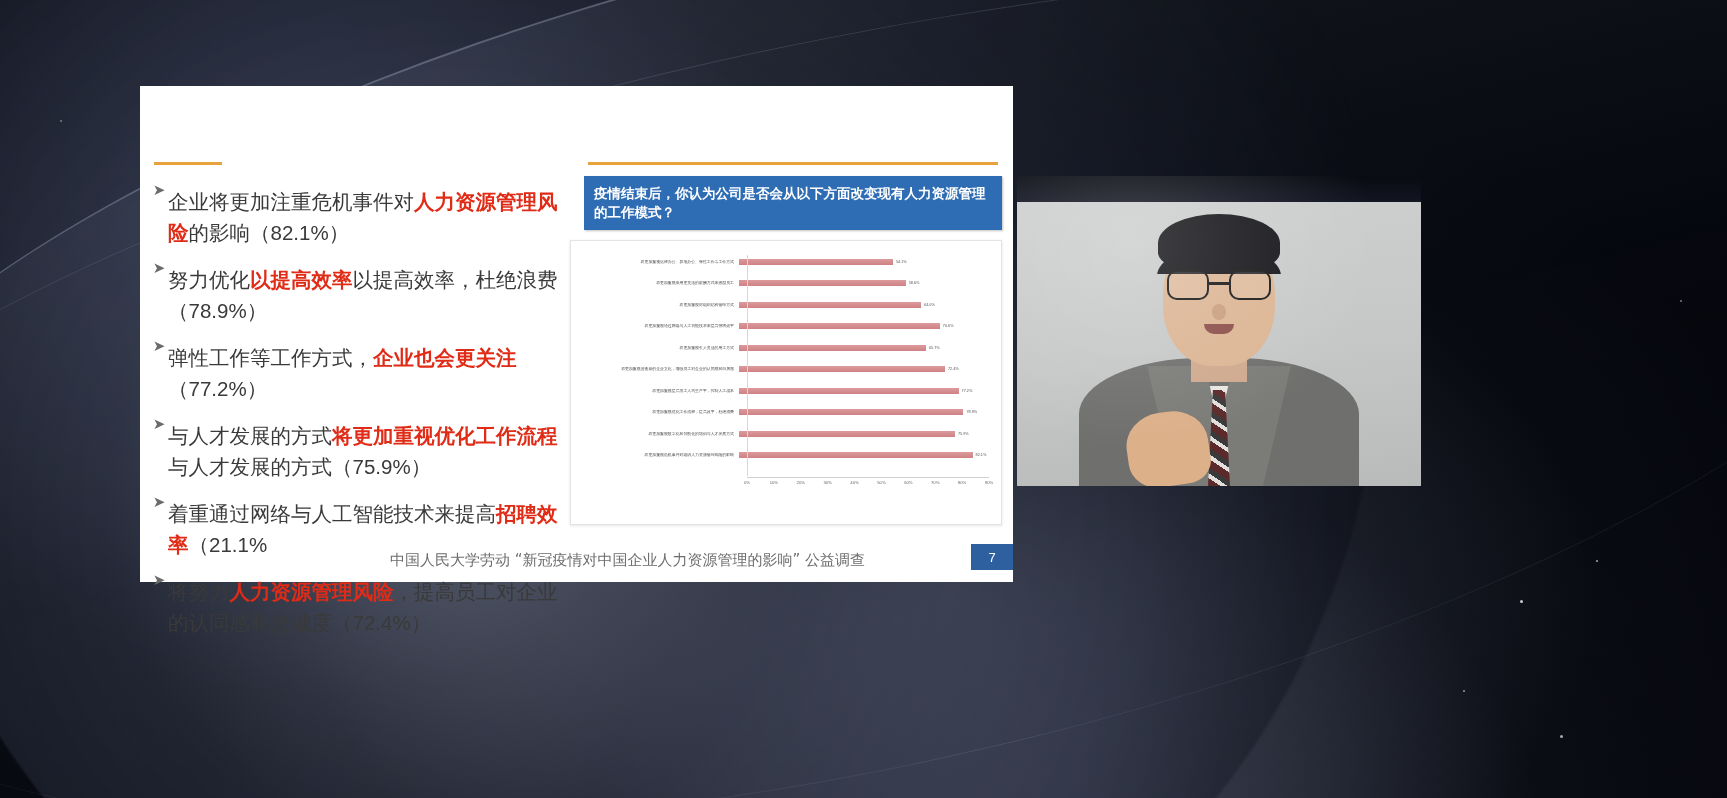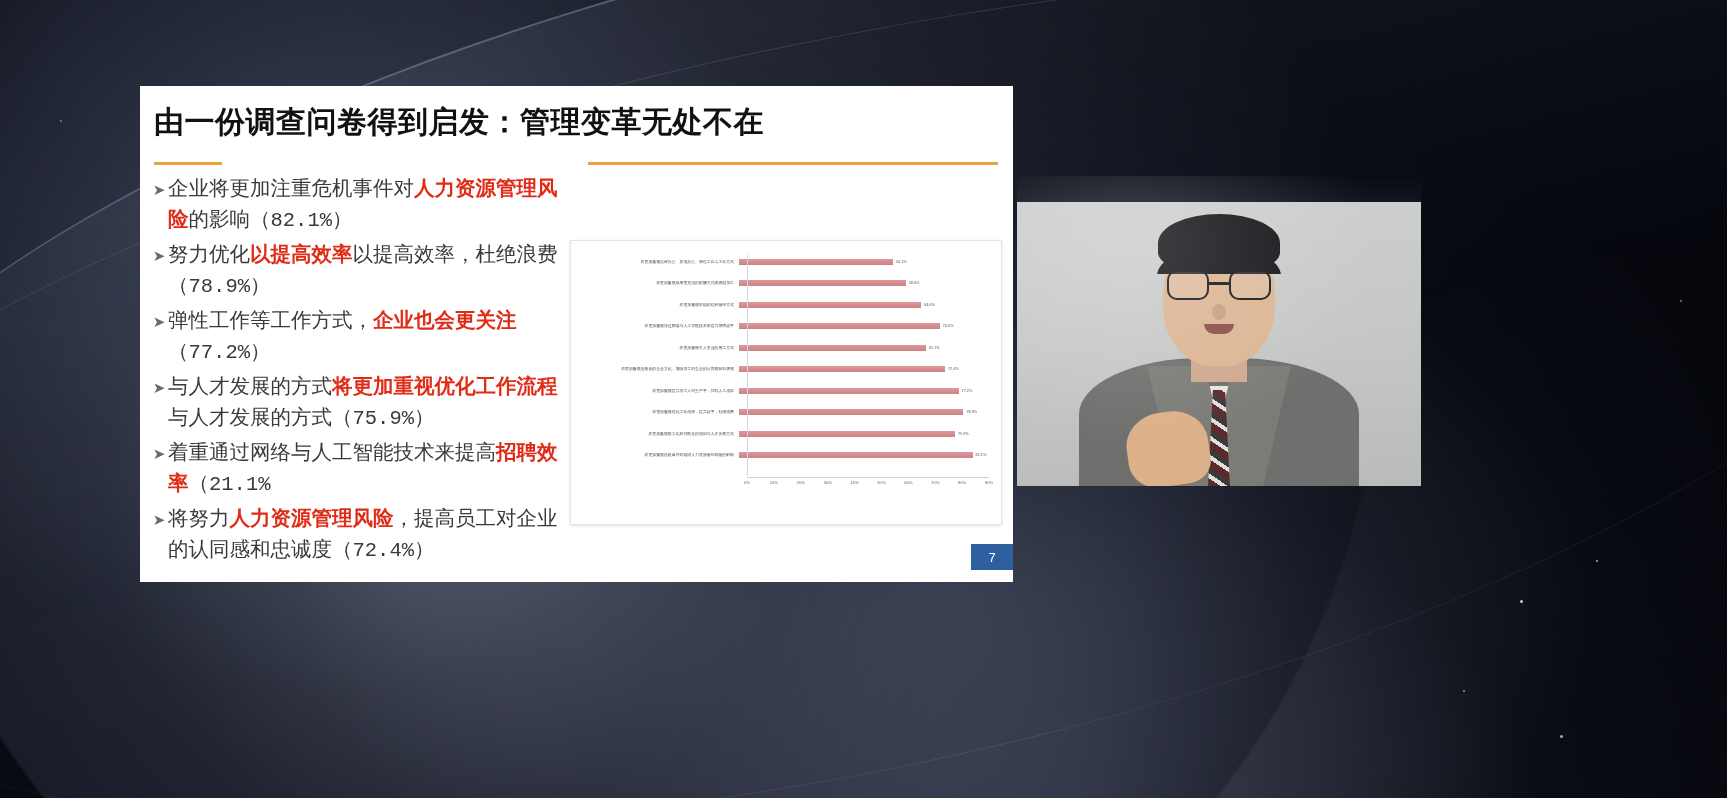--- a/index.html
+++ b/index.html
@@ -48,21 +48,21 @@
   .rule { position:absolute; height:3px; background:#e8a33d; top:76px; }
   .rule.left  { left:14px;  width:68px; }
   .rule.right { left:448px; width:410px; }
 
   
   .bullets { position:absolute; left:10px; top:88px; width:420px; }
   .bullet { display:flex; align-items:flex-start; margin-bottom:4px; }
   .bullet .mark { color:#6b6b6b; font-size:15px; line-height:31px; width:18px;
     flex:0 0 18px; text-align:center; }
   .bullet .btext { font-size:20.5px; line-height:31px; color:#3a3a3a;
-    font-family:Liberation Mono, monospace; }
+    font-family:Liberation Sans, sans-serif;margin-top:12px; }
   .hl { color:#e02b16; font-weight:bold; }
 
   
   #chartcard { position:absolute; left:430px; top:90px; width:432px; height:362px; }
   .q-banner { position:absolute; left:14px; top:0; width:418px; height:54px;
     background:#2e6db4; color:#fff; font-weight:bold; font-size:13.5px; line-height:19px;
     padding:8px 10px; font-family:"DejaVu Sans","Liberation Sans",sans-serif;
     box-shadow:1px 1px 2px rgba(0,0,0,.25); }
   .chart-box { position:absolute; left:0; top:64px; width:432px; height:285px;
     background:#fff; border:1px solid #e3e3e3; box-shadow:0 1px 3px rgba(0,0,0,.10); }
@@ -147,21 +147,20 @@
 
   <div class="star" style="left:1520px;top:600px;width:3px;height:3px;opacity:.85"></div>
   <div class="star" style="left:1596px;top:560px;width:2px;height:2px;opacity:.7"></div>
   <div class="star" style="left:1463px;top:690px;width:2px;height:2px;opacity:.6"></div>
   <div class="star" style="left:1680px;top:300px;width:2px;height:2px;opacity:.5"></div>
   <div class="star" style="left:60px;top:120px;width:2px;height:2px;opacity:.45"></div>
   <div class="star" style="left:1560px;top:735px;width:3px;height:3px;opacity:.7"></div>
 
   <div id="slide">
 
-    <div class="slide-title">由一份调查问卷得到启发：管理变革无处不在</div>
 
     <div class="rule left"></div>
     <div class="rule right"></div>
 
     <div class="bullets" id="bullets">
         <div class="bullet">
           <span class="mark">➤</span>
           <span class="btext"><span>企业将更加注重危机事件对</span><span class="hl">人力资源管理风险</span><span>的影响（82.1%）</span></span>
         </div>
         <div class="bullet">
@@ -180,20 +179,21 @@
           <span class="mark">➤</span>
           <span class="btext"><span>着重通过网络与人工智能技术来提高</span><span class="hl">招聘效率</span><span>（21.1%</span></span>
         </div>
         <div class="bullet">
           <span class="mark">➤</span>
           <span class="btext"><span>将努力</span><span class="hl">人力资源管理风险</span><span>，提高员工对企业的认同感和忠诚度（72.4%）</span></span>
         </div>
       </div>
 
     <div id="chartcard">
+      <div class="q-banner">疫情结束后，你认为公司是否会从以下方面改变现有人力资源管理的工作模式？</div>
       <div class="chart-box">
         <div class="plot" id="plot">
             <div class="row">
               <div class="rowlabel">将更加重视远程办公、异地办公、弹性工作等工作方式</div>
               <div class="barwrap">
                 <div class="bar" style="width: 60.1111%;"></div>
                 <div class="barval" style="left: 60.1111%;">54.1%</div>
               </div>
             </div>
             <div class="row">
@@ -270,20 +270,21 @@
               <span class="xtick" style="left: 55.5556%;">50%</span>
               <span class="xtick" style="left: 66.6667%;">60%</span>
               <span class="xtick" style="left: 77.7778%;">70%</span>
               <span class="xtick" style="left: 88.8889%;">80%</span>
               <span class="xtick" style="left: 100%;">90%</span>
             </div>
         </div>
       </div>
     </div>
 
+    <div class="src">中国人民大学劳动 “新冠疫情对中国企业人力资源管理的影响” 公益调查</div>
     <div class="pagebadge">7</div>
   </div>
 
   <div id="video">
     <div class="vid-wall"></div>
     <div class="vid-dark-top"></div>
     <div class="person">
       <div class="suit"></div>
       <div class="shirt"></div>
       <div class="lapelL"></div>

